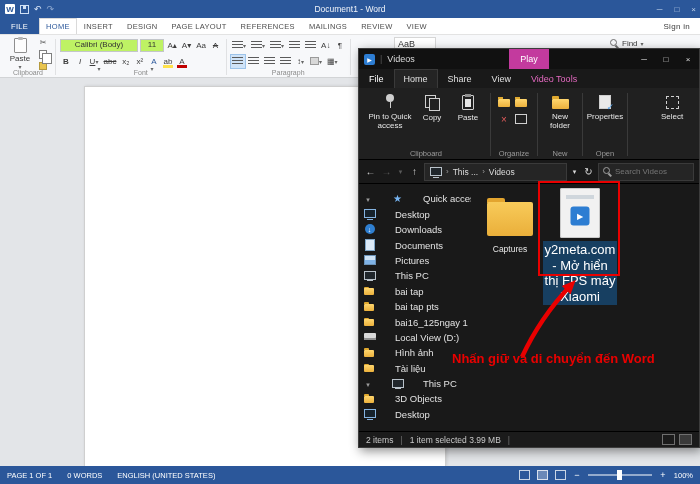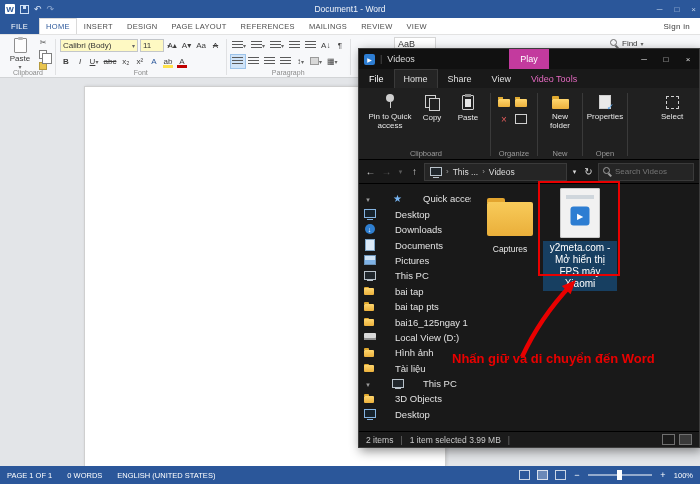--- a/index.html
+++ b/index.html
@@ -31,21 +31,21 @@
   .wrow { display:flex; align-items:center; gap:2px; height:14px; }
   .clipwrap { display:flex; }
   .paste { display:flex; flex-direction:column; align-items:center; width:30px; font-size:8px; color:#3b3b3b; padding-top:1px; }
   .clip-ic { width:13px; height:15px; background:#fdfdfd; border:1px solid #8f8f8f; border-radius:1px; position:relative; margin-bottom:1px; }
   .clip-ic::before { content:""; position:absolute; top:-2px; left:3px; right:3px; height:3px; background:#b7b7b7; border-radius:1px; }
   .clip-col { display:flex; flex-direction:column; gap:3px; padding-top:2px; align-items:center; width:16px; }
   .ic-copy { width:8px; height:9px; border:1px solid #7f7f7f; background:#fff; position:relative; }
   .ic-copy::before { content:""; position:absolute; top:2px; left:2px; width:8px; height:9px; border:1px solid #7f7f7f; background:#fff; }
   .ic-painter { width:8px; height:8px; background:#e8c44f; border:1px solid #b59a3e; }
   .cutg { font-size:8px; color:#555; line-height:8px; }
-  .combo { height:13px; border:1px solid #c3c6ca; background:#fef9c3; display:flex; align-items:center; font-size:8px; color:#333; padding:0 2px; gap:16px; }
+  .combo { height:13px; border:1px solid #c3c6ca; background:#bef264; display:flex; align-items:center; font-size:8px; color:#333; padding:0 2px; gap:16px;flex-direction:column; }
   .combo.name { width:78px; } .combo.name span:first-child { flex:1; }
   .combo.size { width:24px;justify-content:space-between; } .combo.size span:first-child { flex:1; }
   .cdn { font-size:6px; color:#666; }
   .mb { min-width:12px; height:13px; display:flex; align-items:center; justify-content:center; font-size:8px; color:#3c3c3c; padding:0 1.5px; position:relative; }
   .mb.on { background:#cfe3f8; box-shadow:0 0 0 1px #9cc3ea; }
   .hl-ab::after { content:""; position:absolute; left:1px; right:1px; bottom:0; height:3px; background:#ffe24a; }
   .fc-a::after { content:""; position:absolute; left:1px; right:1px; bottom:0; height:3px; background:#c00000; }
   .ilines { width:11px; height:9px; background:repeating-linear-gradient(to bottom,#5a5a5a 0 1px,transparent 1px 3px); }
   .bucket { width:9px; height:8px; background:#d8d8d8; border:1px solid #9a9a9a; }
   .chipg { margin-left:42px; display:flex; align-items:flex-start; }
@@ -144,21 +144,21 @@
   .fitem { position:absolute; display:flex; flex-direction:column; align-items:center; }
   .fitem.captures { left:8px; top:12px; width:62px; }
   .fitem.video { left:72px; top:4px; width:74px; }
   .folder-lg { width:46px; height:34px; position:relative; margin-top:6px; }
   .folder-lg::before { content:""; position:absolute; top:-4px; left:0; width:18px; height:5px; background:#e3a52f; border-radius:2px 2px 0 0; }
   .folder-lg::after { content:""; position:absolute; inset:0; background:linear-gradient(#f8cb5a,#eaaf3a); border-radius:2px; }
   .vfile { width:40px; height:50px; background:#f1f1f1; border-radius:2px; position:relative; box-shadow:inset 0 0 0 1px #c9c9c9; }
   .vfile::before { content:""; position:absolute; top:7px; left:6px; right:6px; height:4px; background:#cfd6dc; }
   .vplay { position:absolute; left:50%; top:56%; transform:translate(-50%,-50%); width:19px; height:19px; background:#2d7dd2; border-radius:3px; color:#fff; font-size:8px; display:flex; align-items:center; justify-content:center; }
   .flabel { margin-top:8px; font-size:8.5px; color:#e8e8e8; }
-  .vlabel { margin-top:3px; font-size:10px; line-height:1.2; color:#fff; background:#173f61; text-align:center; padding:1px 2px; }
+  .vlabel { margin-top:3px; font-size:13px; line-height:1.2; color:#fff; background:#173f61; text-align:center; padding:1px 2px; }
 
   .e-status { height:16px; background:#1b1b1b; border-top:1px solid #000; display:flex; align-items:center; font-size:8.5px; color:#c9c9c9; padding:0 7px; gap:7px; flex:none; }
   .e-status .sp { color:#6f6f6f; }
   .e-status .right { margin-left:auto; display:flex; align-items:center; }
   .sv { width:13px; height:11px; border:1px solid #6f6f6f; margin-left:4px; }
   .sv.on { background:#3a3a3a; }
 
   
   #anno-rect { position:absolute; left:538px; top:181px; width:82px; height:95px; border:2px solid #e90000; z-index:8; }
   #anno-arrow { position:absolute; left:0; top:0; z-index:9; pointer-events:none; }

